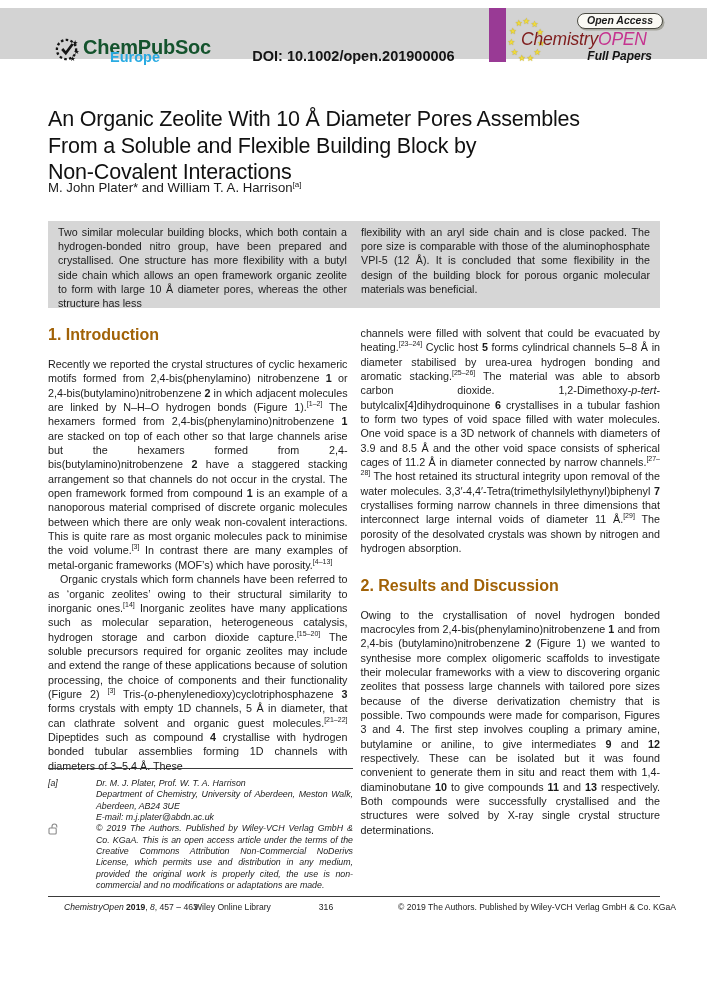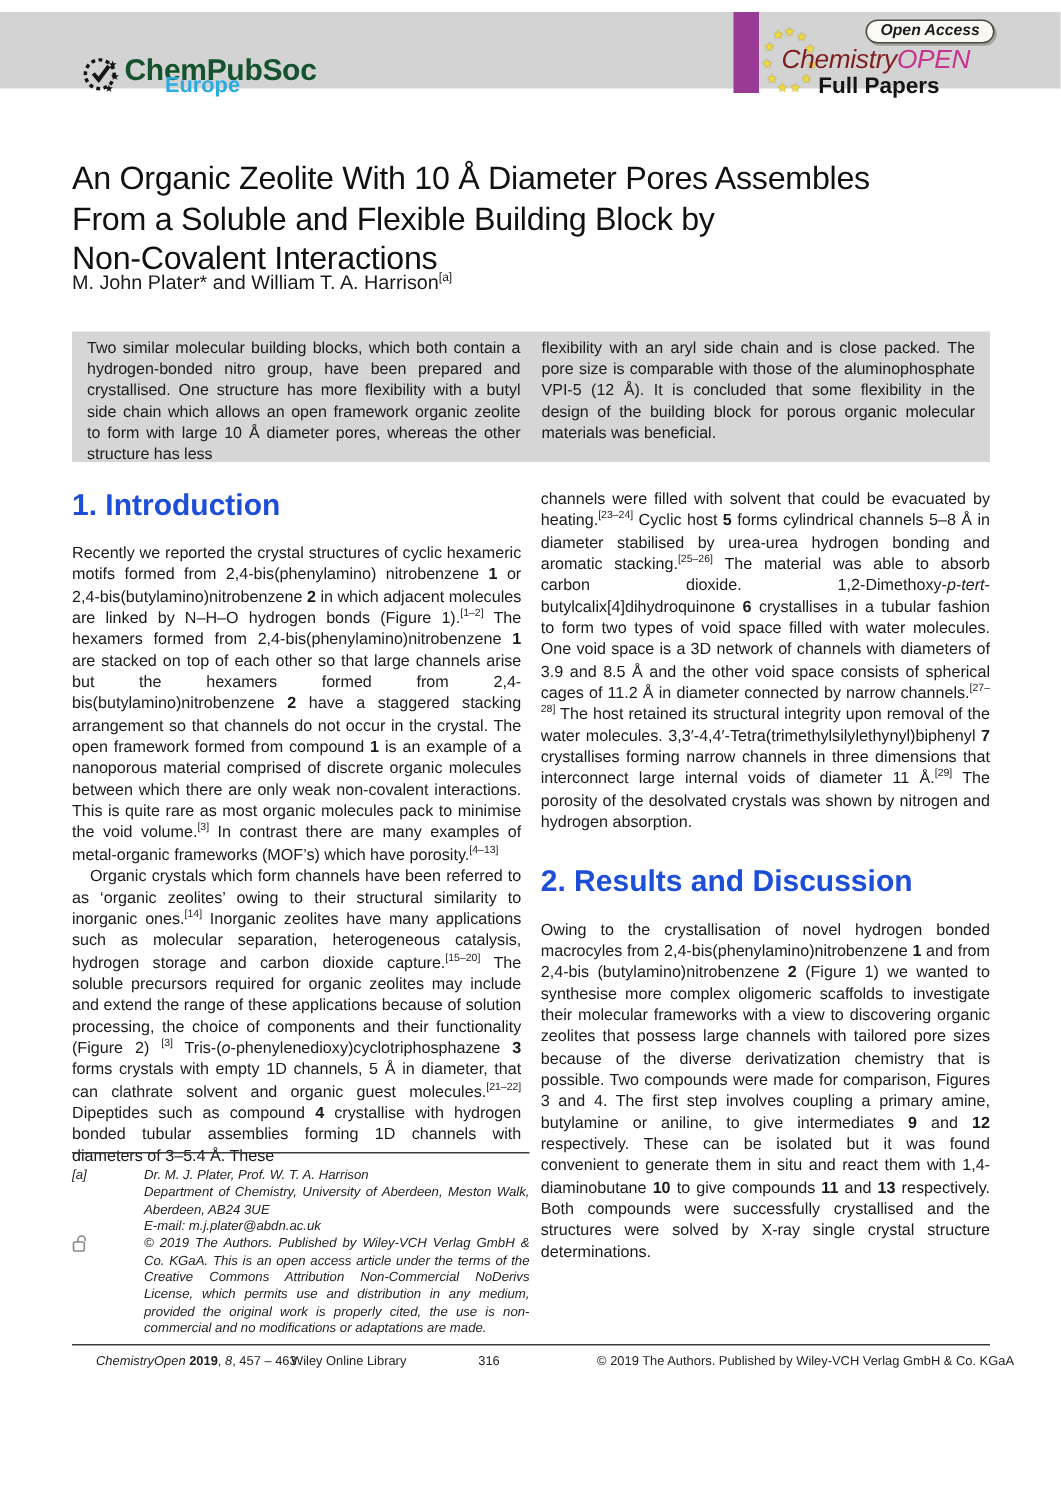--- a/index.html
+++ b/index.html
@@ -23,38 +23,38 @@
   .eu-star{position:absolute;font-style:normal;font-size:8.5px;color:#f2dc3d;text-shadow:0 0 1px #8a7a10;}
   .oa-badge{
     position:absolute;top:5px;left:577px;height:14px;line-height:13px;padding:0 9px;
     background:#faf9f4;border:1.5px solid #4a4a42;border-radius:9px;
     font-size:10.5px;font-style:italic;font-weight:bold;color:#1b1b1b;
     box-shadow:1.5px 1.5px 0 #a4a49c;white-space:nowrap;
   }
   .journal-name{position:absolute;top:21px;left:521px;font-size:17.5px;font-style:italic;white-space:nowrap;letter-spacing:-0.2px;}
   .journal-name .w1{color:#7f1d1d;}
   .journal-name .w2{color:#c5338f;}
-  .article-type{position:absolute;top:41px;left:520px;width:132px;text-align:center;font-size:15px;font-weight:bold;color:#141414;}
+  .article-type{position:absolute;top:41px;left:520px;width:132px;text-align:right;font-size:12px;font-weight:bold;font-style:italic;color:#141414;}
 
   
   .title{position:absolute;top:92px;left:48px;width:622px;font-size:21.5px;font-weight:normal;line-height:26.5px;color:#111;letter-spacing:-0.2px;}
   .authors{position:absolute;top:180px;left:48px;width:612px;font-size:13.2px;color:#1a1a1a;}
   .authors sup{font-size:8px;}
 
   
   .abstract{
     position:absolute;top:221px;left:48px;width:612px;height:87px;background:#d6d6d6;
     box-sizing:border-box;padding:4px 10px;display:flex;gap:14px;
   }
   .abstract p{flex:1;margin:0;font-size:10.7px;line-height:14.2px;text-align:justify;color:#1b1b1b;}
 
   
   .body-cols{position:absolute;top:326px;left:48px;width:612px;display:flex;gap:13px;}
   .col{flex:1;min-width:0;}
-  h2.sec{font-size:20px;font-weight:bold;color:#1d4ed8;margin:0 0 13px 0;}
+  h2.sec{font-size:16px;font-weight:bold;color:#a16207;margin:0 0 13px 0;}
   h2.sec.results{margin-top:21px;}
   .col p{margin:0;font-size:10.75px;line-height:14.35px;text-align:justify;color:#1b1b1b;}
   .col p.indent{text-indent:12px;}
   .col p b{font-weight:bold;}
   .col sup, .abstract sup{font-size:7px;line-height:0;}
 
   
   .footnote{position:absolute;top:768px;left:48px;width:305px;font-size:8.8px;font-style:italic;line-height:11.35px;color:#222;}
   .fn-rule{border-top:1.2px solid #3a3a3a;margin-bottom:9px;}
   .fn-row{display:flex;}
@@ -80,20 +80,21 @@
         <circle cx="11.5" cy="13.5" r="9.6" fill="none" stroke="#151515" stroke-width="2.3" stroke-dasharray="2.6 2.3"></circle>
         <path d="M7.2 13 l3.6 4.2 L17.6 8" fill="none" stroke="#151515" stroke-width="2.7"></path>
         <text x="17" y="9" font-size="7" fill="#151515">★</text>
         <text x="18.5" y="17.5" font-size="7" fill="#151515">★</text>
         <text x="14.5" y="25" font-size="7" fill="#151515">★</text>
       </svg>
       <span class="cps-name">ChemPubSoc</span>
       <span class="cps-region">Europe</span>
     </div>
 
+    <div class="doi">DOI: 10.1002/open.201900006</div>
 
     <div class="accent-bar"></div>
 
     <div class="eu-stars">
       <i class="eu-star" style="left:17.5px;top:1.5px">★</i>
       <i class="eu-star" style="left:25.7px;top:4.6px">★</i>
       <i class="eu-star" style="left:31.2px;top:12.8px">★</i>
       <i class="eu-star" style="left:32.3px;top:23.5px">★</i>
       <i class="eu-star" style="left:28.6px;top:33.2px">★</i>
       <i class="eu-star" style="left:21.4px;top:38.9px">★</i>

